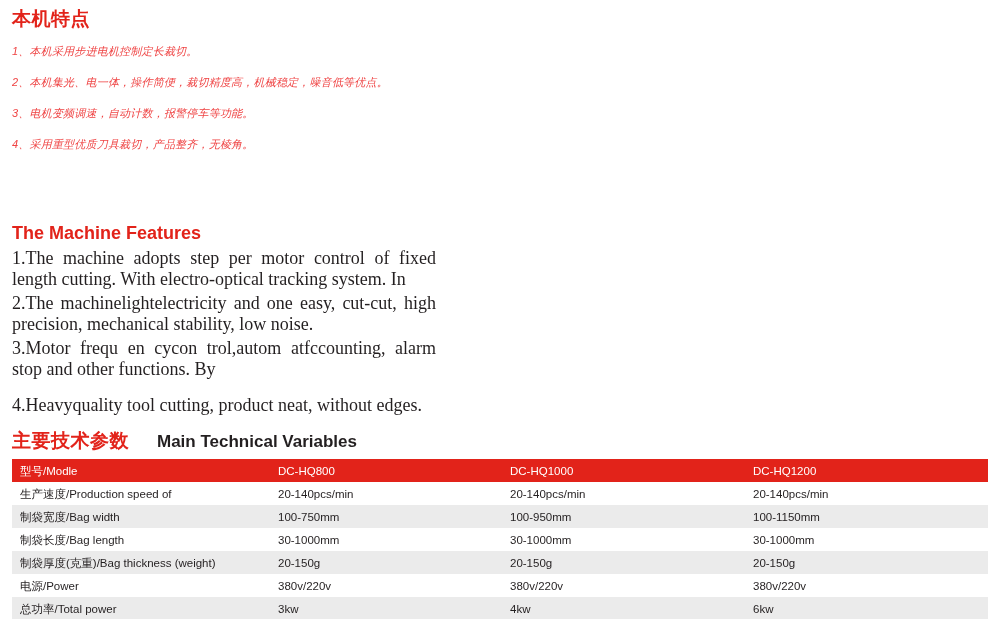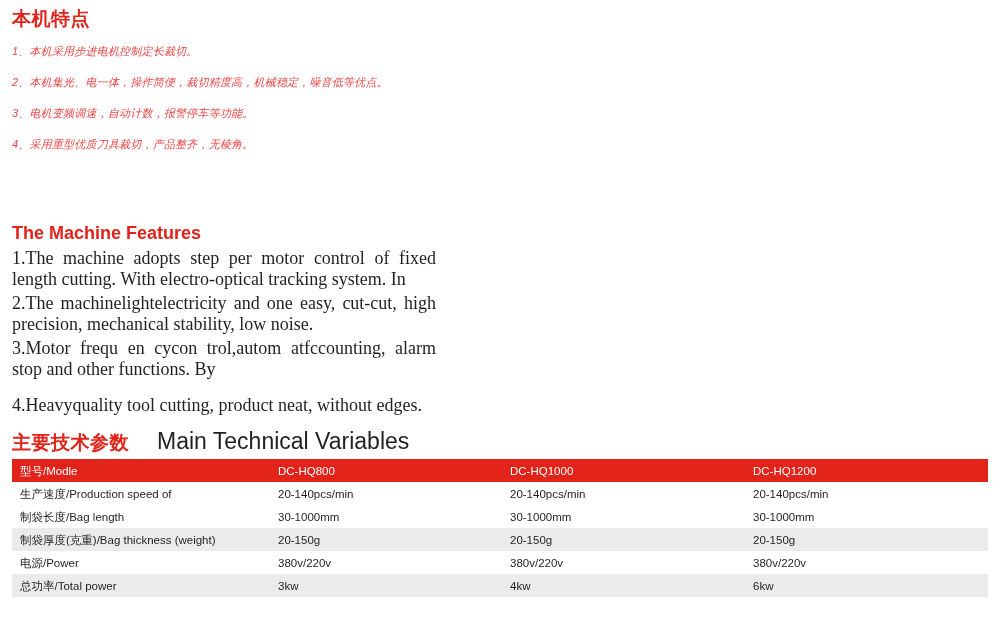--- a/index.html
+++ b/index.html
@@ -75,22 +75,22 @@
     align-items: baseline;
     gap: 28px;
   }
   .tech-head .cn {
     font-size: 19px;
     font-weight: bold;
     color: #e2231a;
     letter-spacing: 0.5px;
   }
   .tech-head .en {
-    font-size: 23px;
-    font-weight: normal;
+    font-size: 17px;
+    font-weight: bold;
     color: #231f20;
     font-family: "Liberation Sans", sans-serif;
   }
 
   table.spec {
     position: absolute;
     left: 12px;
     top: 459px;
     width: 976px;
     border-collapse: collapse;
@@ -163,20 +163,26 @@
         <th>DC-HQ1200</th>
       </tr>
     </thead>
     <tbody>
       <tr class="odd">
         <td>生产速度/Production speed of</td>
         <td>20-140pcs/min</td>
         <td>20-140pcs/min</td>
         <td>20-140pcs/min</td>
       </tr>
+      <tr class="even">
+        <td>制袋宽度/Bag width</td>
+        <td>100-750mm</td>
+        <td>100-950mm</td>
+        <td>100-1150mm</td>
+      </tr>
       <tr class="odd">
         <td>制袋长度/Bag length</td>
         <td>30-1000mm</td>
         <td>30-1000mm</td>
         <td>30-1000mm</td>
       </tr>
       <tr class="even">
         <td>制袋厚度(克重)/Bag thickness (weight)</td>
         <td>20-150g</td>
         <td>20-150g</td>

